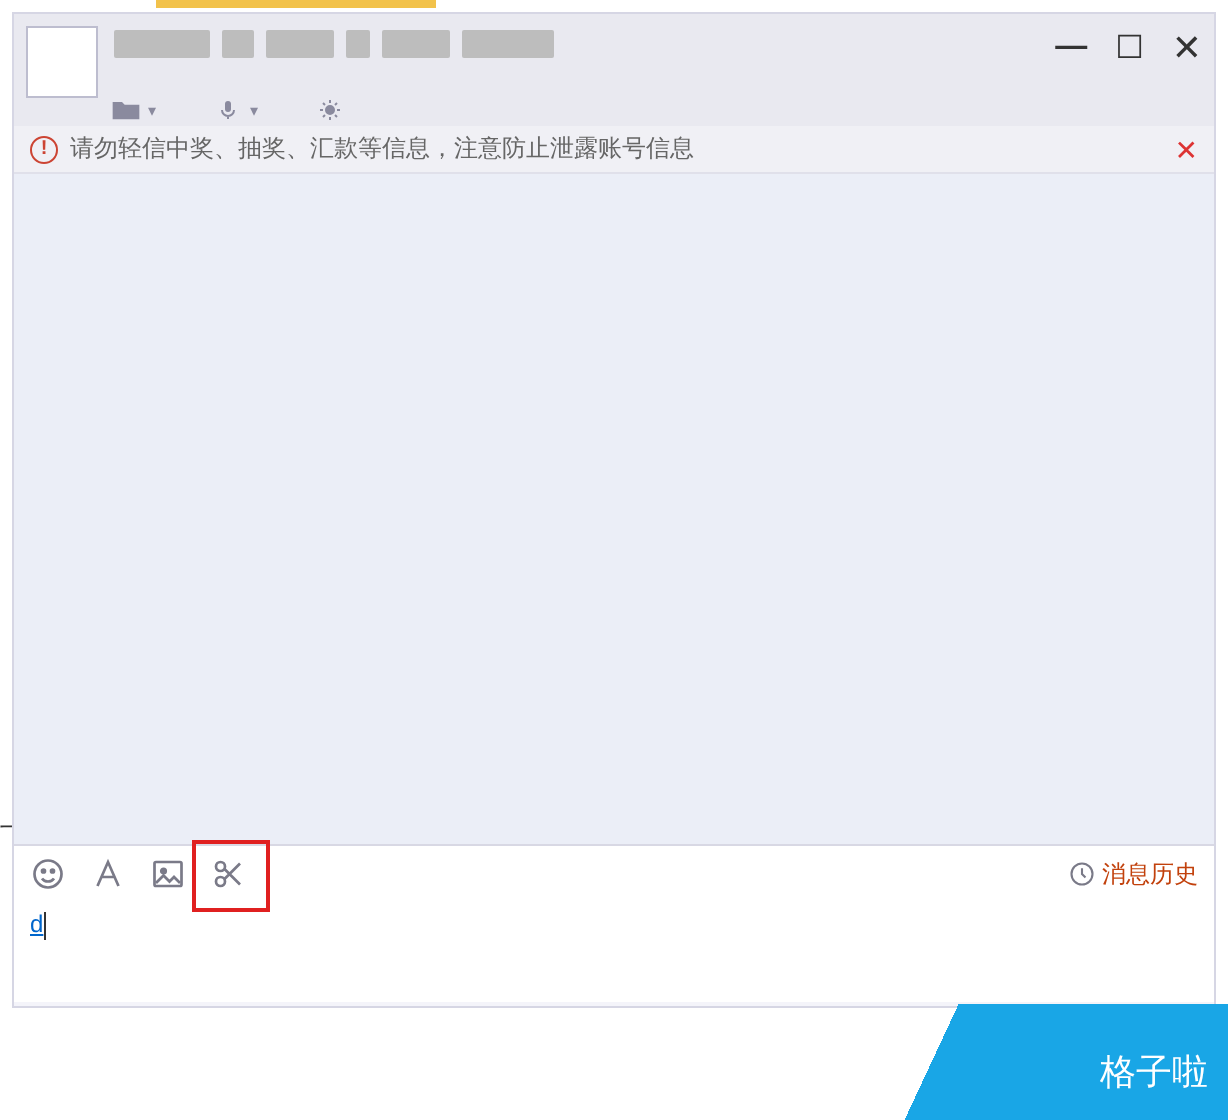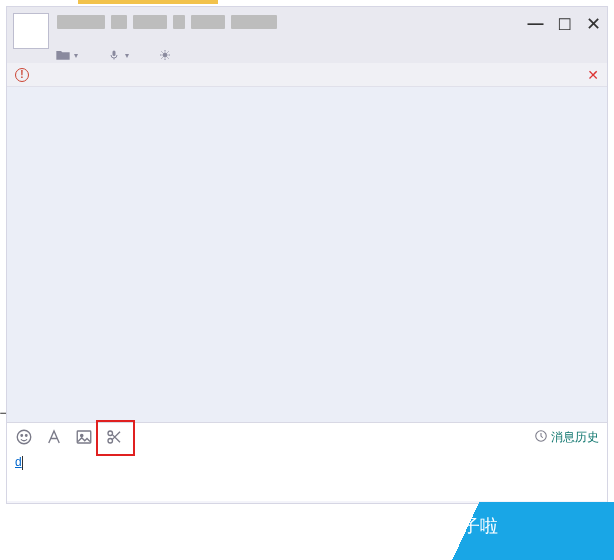--- a/index.html
+++ b/index.html
@@ -47,37 +47,37 @@
     height: 28px; background: #fff; display: flex; align-items: center;
     padding: 0 6px; color: #7a7a88; position: relative;
   }
   .tool { width: 22px; height: 22px; display: inline-flex; align-items: center; justify-content: center; margin-right: 8px; cursor: pointer; }
   .tool svg { width: 18px; height: 18px; stroke: #7a7a88; }
   .scissor-box {
     position: absolute; left: 89px; top: -3px; width: 39px; height: 36px;
     border: 2px solid #e02020; pointer-events: none;
   }
   .history {
-    position: absolute; right: 8px; display: inline-flex; 
-    font-size: 12px; color: #0f766e; cursor: pointer;
+    position: absolute; right: 8px; display: inline-flex; align-items: center;
+    font-size: 12px; color: #c2410c; cursor: pointer;
   }
   .history svg { width: 14px; height: 14px; margin-right: 3px; }
   .input-area {
     background: #fff; height: 50px; padding: 4px 8px; font-size: 12px;
   }
   .cursor { display: inline-block; width: 1px; height: 14px; background: #333; vertical-align: middle; }
   .link-fragment { color: #0066cc; text-decoration: underline; font-size: 12px; margin-left: 0; }
   .left-edge {
     position: absolute; left: 0; top: 410px; font-size: 13px; color: #333;
   }
   
   .wm {
     position: absolute; right: 0; bottom: 0; width: 170px; height: 58px;
     background: linear-gradient(115deg, transparent 0 32px, #19a6e6 32px 100%);
-    color: #fff; text-align: left; padding: 12px 10px 4px 0;
+    color: #fff; text-align: right; padding: 22px 10px 4px 0;
   }
   .wm .cn { font-size: 18px; font-weight: 500; }
   .wm .en { font-size: 15px; letter-spacing: 0.5px; }
   .wm .dot { color: #ff8a00; }
   .top-frag {
     position: absolute; left: 78px; top: 0; height: 4px; width: 140px;
     background: #f2c24b;
   }
 </style>
 </head>
@@ -123,20 +123,21 @@
 
     <div class="wctrl">
       <span style="font-weight:bold;">—</span>
       <span>☐</span>
       <span style="font-size:18px;">✕</span>
     </div>
   </div>
 
   <div class="warning">
     <span class="warn-icon">!</span>
+    <span>请勿轻信中奖、抽奖、汇款等信息，注意防止泄露账号信息</span>
     <span class="warn-close">✕</span>
   </div>
 
   <div class="chat-area"></div>
 
   <div class="input-toolbar">
     <span class="tool">
       <svg viewBox="0 0 24 24" fill="none" stroke-width="1.8">
           <circle cx="12" cy="12" r="9"></circle>
           <circle cx="9" cy="10" r="1" fill="#7a7a88"></circle>

